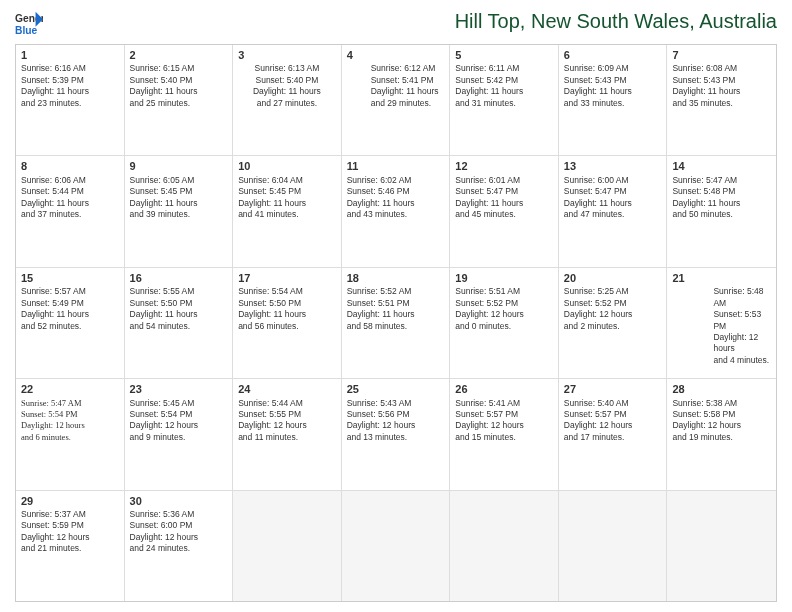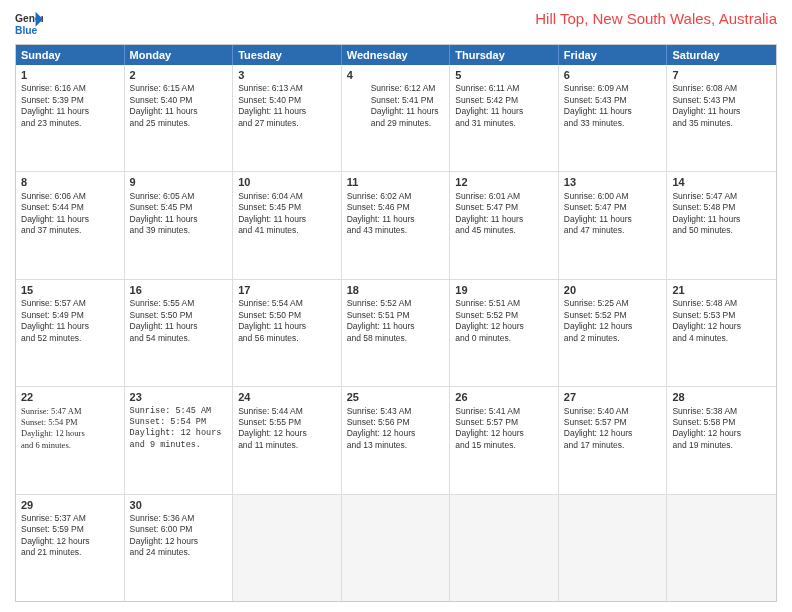--- a/index.html
+++ b/index.html
@@ -35,22 +35,22 @@
     .title-block {
       text-align: right;
     }
     .month-title {
       font-size: 36px;
       font-weight: bold;
       color: #333;
       line-height: 1.1;
     }
     .location {
-      font-size: 15px;
-      color: #ef4444;
+      font-size: 20px;
+      color: #14532d;
     }
     .calendar {
       flex: 1;
       display: flex;
       flex-direction: column;
       border: 1px solid #ccc;
     }
     .cal-header {
       display: grid;
       grid-template-columns: repeat(7, 1fr);
@@ -113,48 +113,39 @@
         <text x="0" y="26" font-size="11" font-weight="bold" fill="#1a6bcc">Blue</text>
         <polygon points="22,2 30,10 22,18" fill="#1a6bcc"></polygon>
       </svg>
     </div>
     <div class="title-block">
       <div class="location">Hill Top, New South Wales, Australia</div>
     </div>
   </div>
 
   <div class="calendar">
-    <div class="cal-header">
-    <div class="cal-header-cell">Sunday</div>
-        <div class="cal-header-cell">Monday</div>
-        <div class="cal-header-cell">Tuesday</div>
-        <div class="cal-header-cell">Wednesday</div>
-        <div class="cal-header-cell">Thursday</div>
-        <div class="cal-header-cell">Friday</div>
-        <div class="cal-header-cell">Saturday</div>
-      </div>
     <div class="cal-body">
     <div class="cal-row">
           <div class="cal-cell">
             <div class="day-num">1</div>
             <div class="cell-text" style="white-space: pre-line;">Sunrise: 6:16 AM
 Sunset: 5:39 PM
 Daylight: 11 hours
 and 23 minutes.</div>
           </div>
           <div class="cal-cell">
             <div class="day-num">2</div>
             <div class="cell-text" style="white-space: pre-line;">Sunrise: 6:15 AM
 Sunset: 5:40 PM
 Daylight: 11 hours
 and 25 minutes.</div>
           </div>
           <div class="cal-cell">
             <div class="day-num">3</div>
-            <div class="cell-text" style="white-space: pre-line;">Sunrise: 6:13 AM
+            <div class="cell-text" style="white-space: pre-line; text-align: center;">Sunrise: 6:13 AM
 Sunset: 5:40 PM
 Daylight: 11 hours
 and 27 minutes.</div>
           </div>
           <div class="cal-cell">
             <div class="day-num">4</div>
             <div class="cell-text" style="white-space: pre-line; margin-left: 24px;">Sunrise: 6:12 AM
 Sunset: 5:41 PM
 Daylight: 11 hours
 and 29 minutes.</div>
@@ -270,37 +261,37 @@
           </div>
           <div class="cal-cell">
             <div class="day-num">20</div>
             <div class="cell-text" style="white-space: pre-line;">Sunrise: 5:25 AM
 Sunset: 5:52 PM
 Daylight: 12 hours
 and 2 minutes.</div>
           </div>
           <div class="cal-cell">
             <div class="day-num">21</div>
-            <div class="cell-text" style="white-space: pre-line;">Sunrise: 5:48 AM
+            <div class="cell-text" style="white-space: pre-line; margin-left: 41px;">Sunrise: 5:48 AM
 Sunset: 5:53 PM
 Daylight: 12 hours
 and 4 minutes.</div>
           </div>
         </div>
         <div class="cal-row">
           <div class="cal-cell">
             <div class="day-num">22</div>
             <div class="cell-text" style="white-space: pre-line; font-family: Liberation Serif, serif;">Sunrise: 5:47 AM
 Sunset: 5:54 PM
 Daylight: 12 hours
 and 6 minutes.</div>
           </div>
           <div class="cal-cell">
             <div class="day-num">23</div>
-            <div class="cell-text" style="white-space: pre-line; font-family: Liberation Mono, monospace;">Sunrise: 5:45 AM
+            <div class="cell-text" style="white-space: pre-line;">Sunrise: 5:45 AM
 Sunset: 5:54 PM
 Daylight: 12 hours
 and 9 minutes.</div>
           </div>
           <div class="cal-cell">
             <div class="day-num">24</div>
             <div class="cell-text" style="white-space: pre-line;">Sunrise: 5:44 AM
 Sunset: 5:55 PM
 Daylight: 12 hours
 and 11 minutes.</div>

